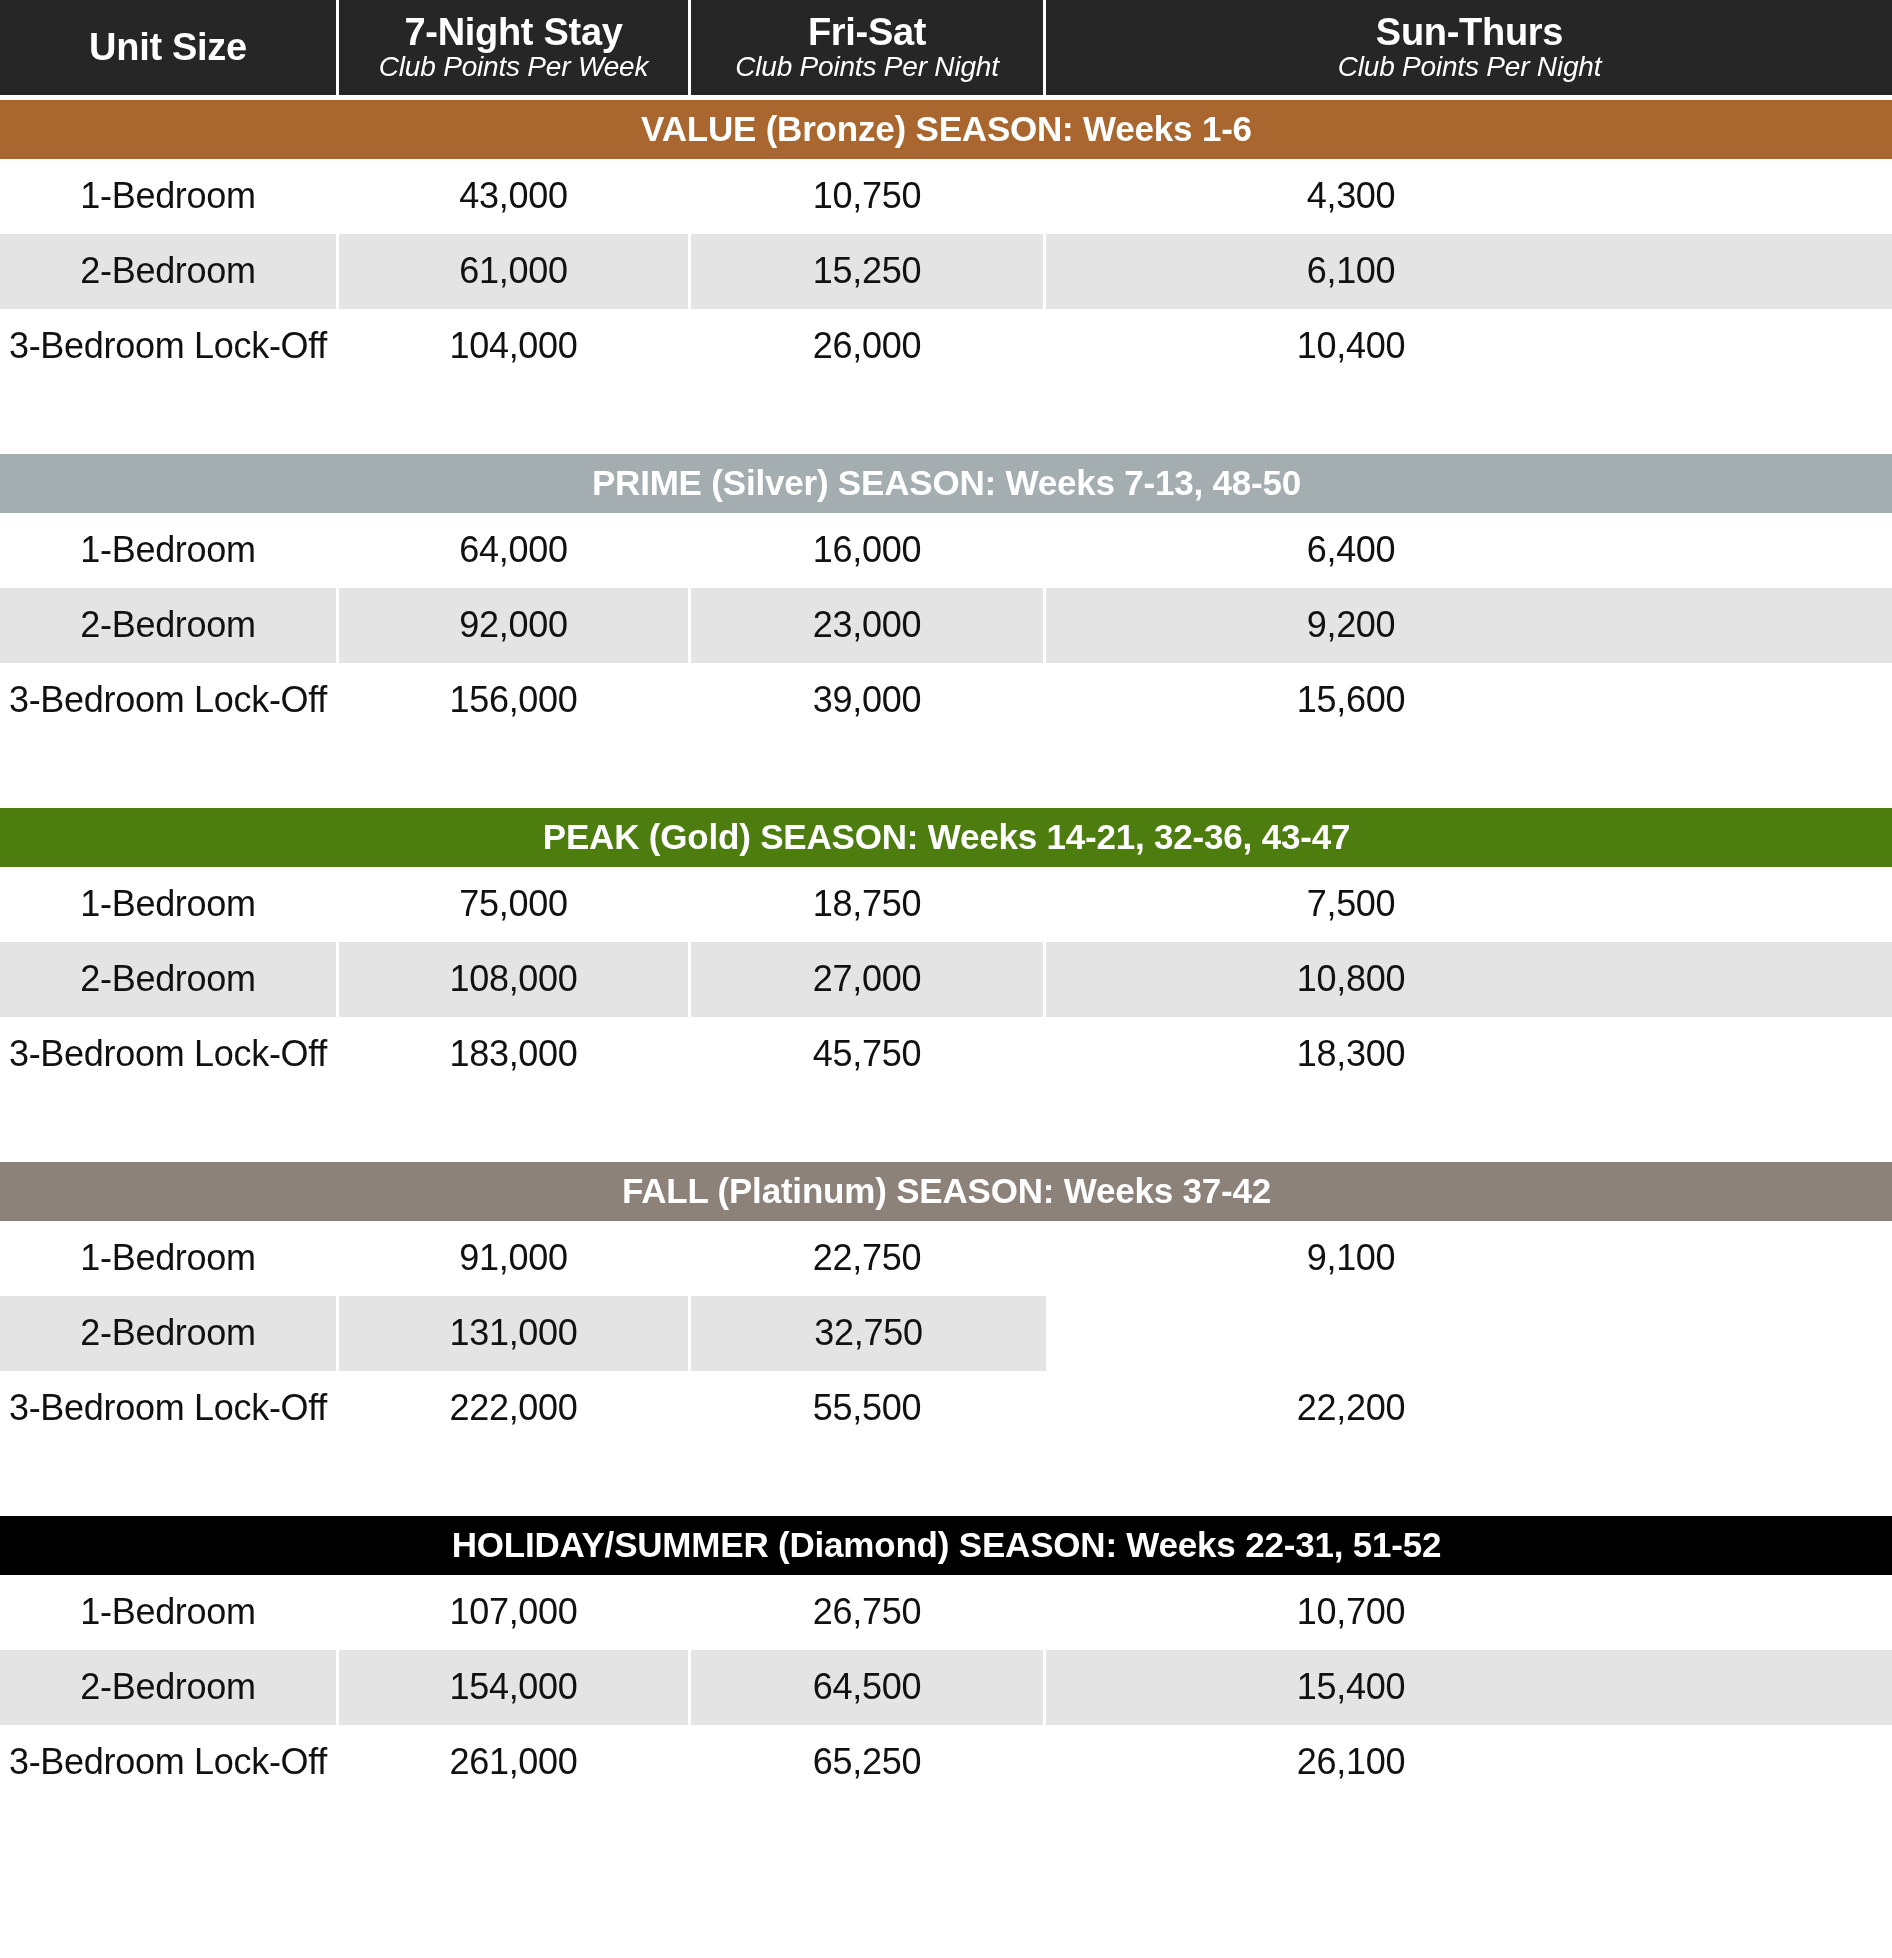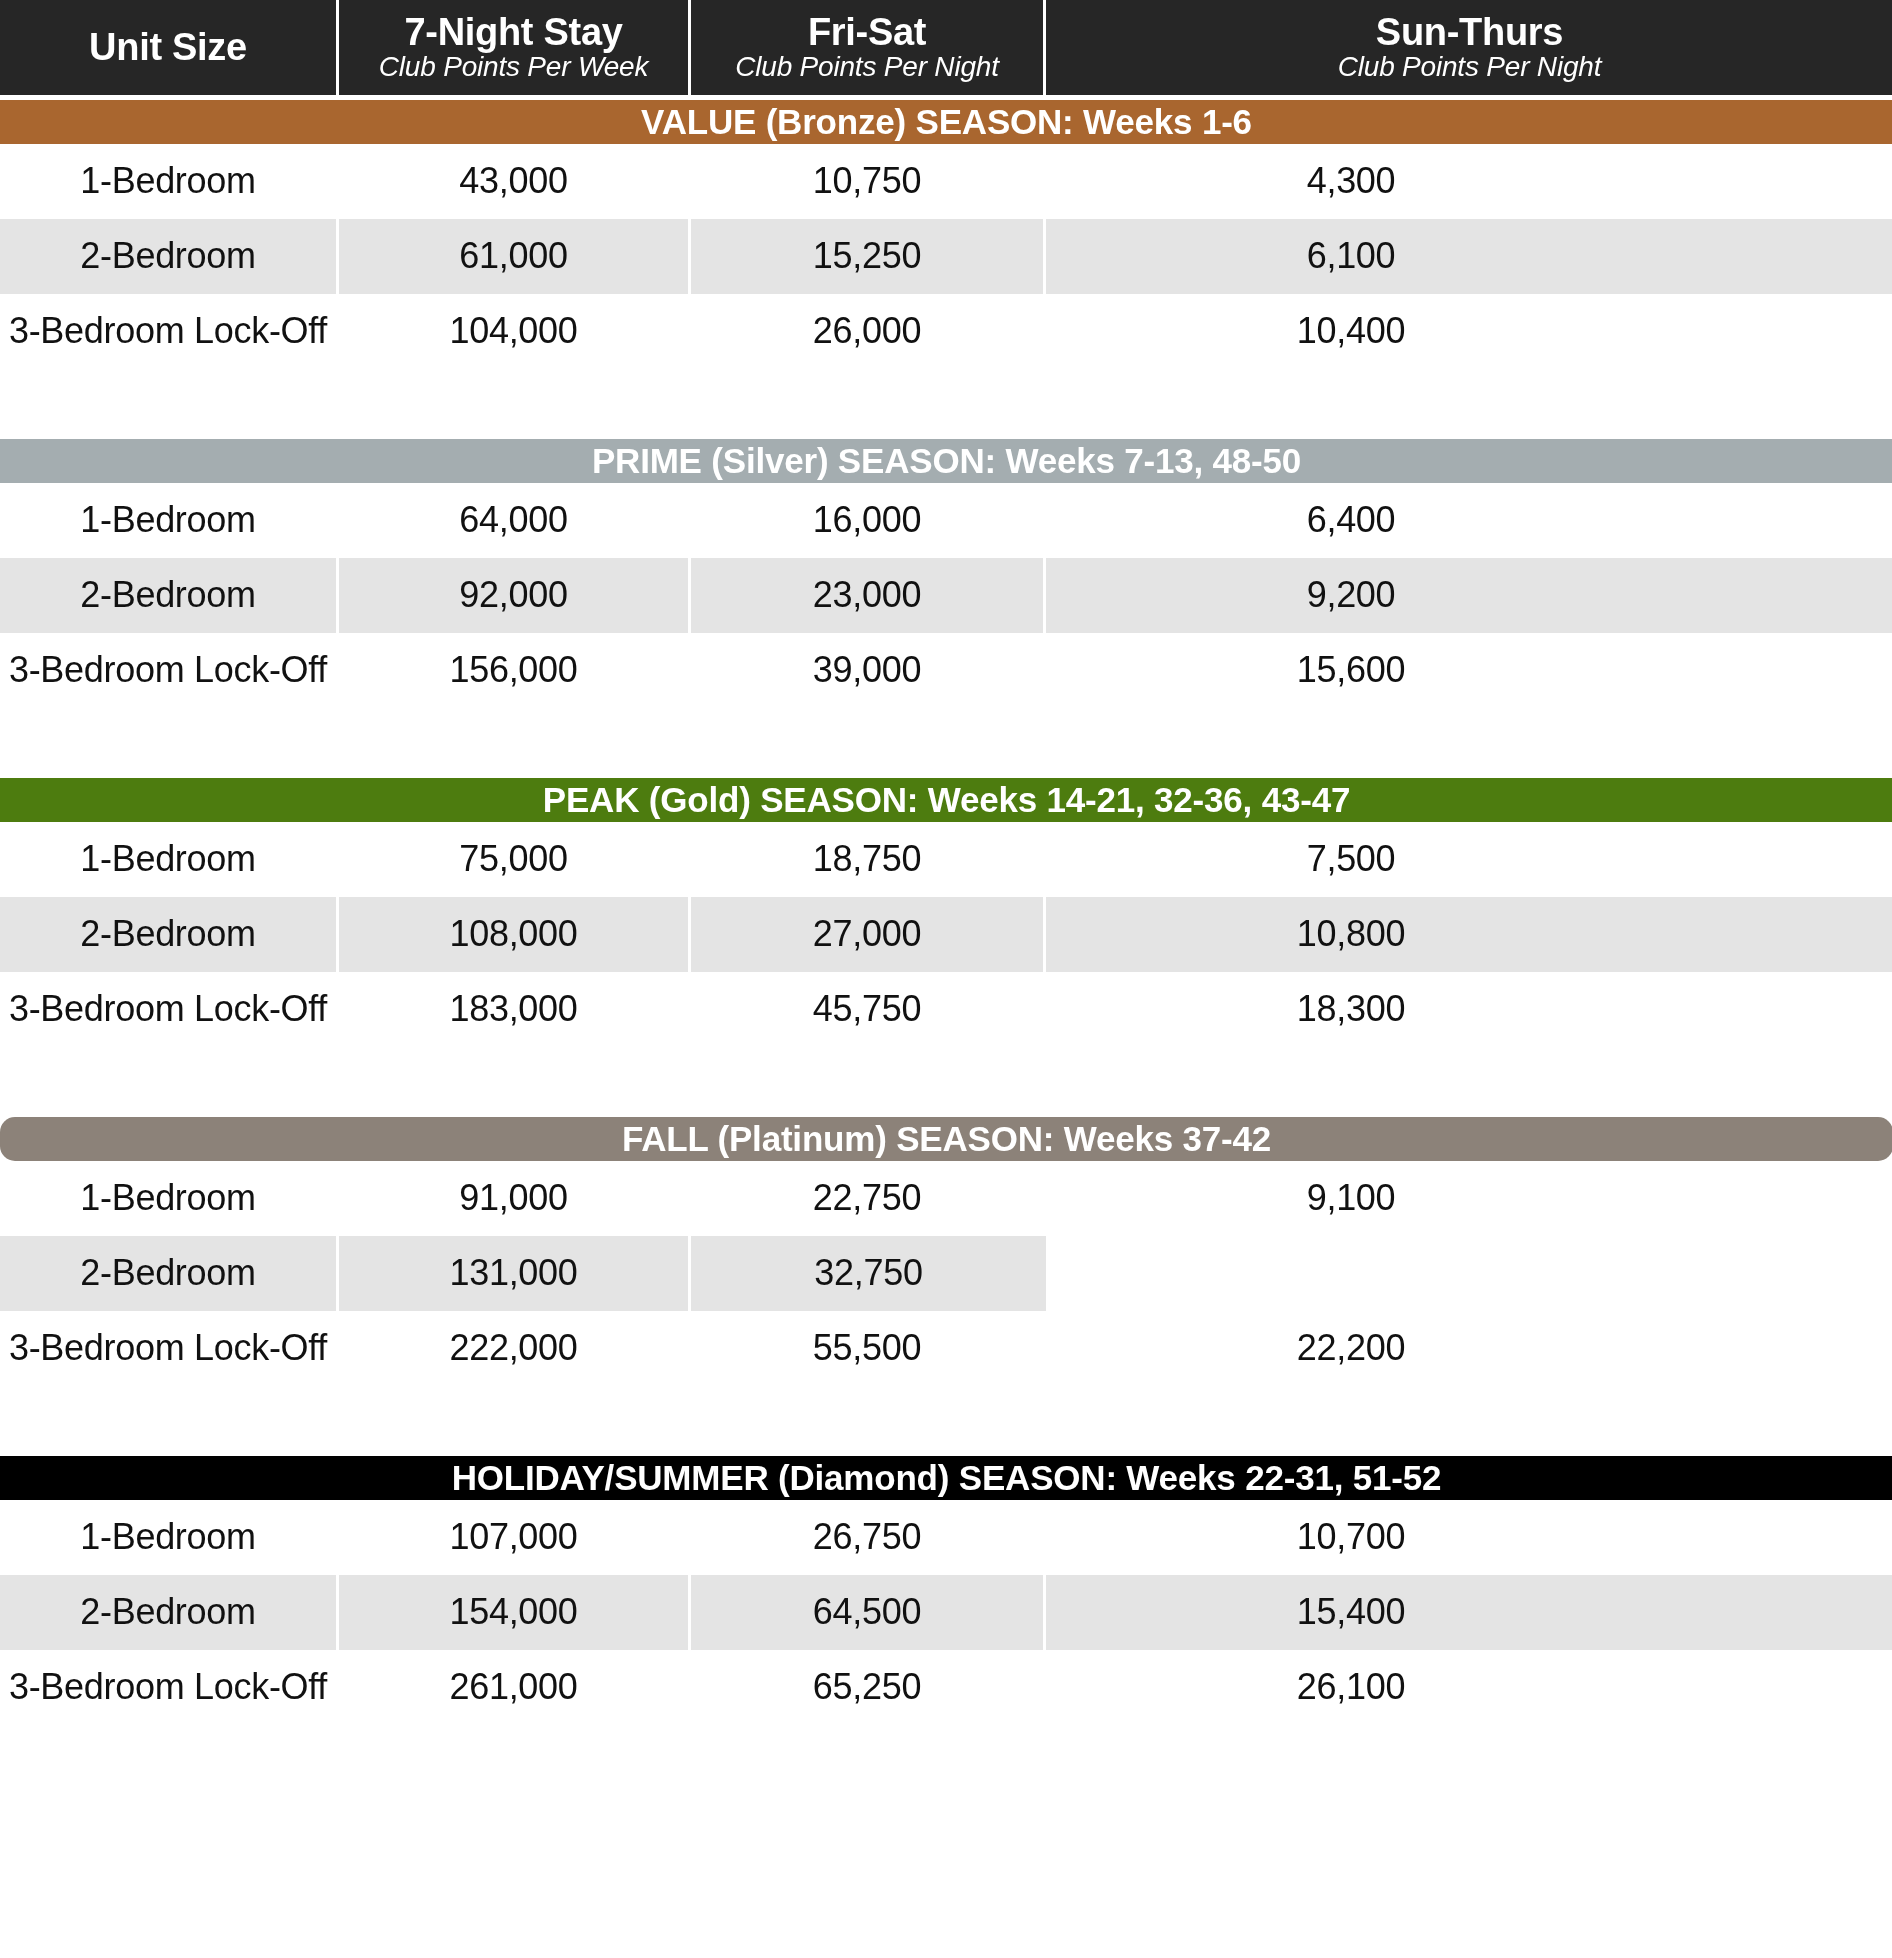--- a/index.html
+++ b/index.html
@@ -65,21 +65,21 @@
 
   .header-underline {
     height: 4.7px;
     background: #ffffff;
     width: 1893px;
   }
 
   
   .season-band {
     width: 1893px;
-    height: 44px;
+    height: 59px;
     display: flex;
     align-items: center;
     justify-content: center;
     color: #ffffff;
     font-size: 35px;
     font-weight: bold;
     letter-spacing: -0.2px;
     box-sizing: border-box;
   }
 
@@ -204,21 +204,21 @@
         <div class="cell">27,000</div>
         <div class="cell sun">10,800</div>
       </div>
       <div class="row data-row plain">
         <div class="cell label">3-Bedroom Lock-Off</div>
         <div class="cell">183,000</div>
         <div class="cell">45,750</div>
         <div class="cell sun">18,300</div>
       </div>
       <div class="section-gap"></div>
-      <div class="season-band" style="background: rgb(140, 130, 121); border-radius: 15px;">
+      <div class="season-band" style="background: rgb(140, 130, 121);">
         <span>FALL (Platinum) SEASON: Weeks 37-42</span>
       </div>
       <div class="row data-row plain">
         <div class="cell label">1-Bedroom</div>
         <div class="cell">91,000</div>
         <div class="cell">22,750</div>
         <div class="cell sun">9,100</div>
       </div>
       <div class="row data-row shaded">
         <div class="cell label">2-Bedroom</div>

